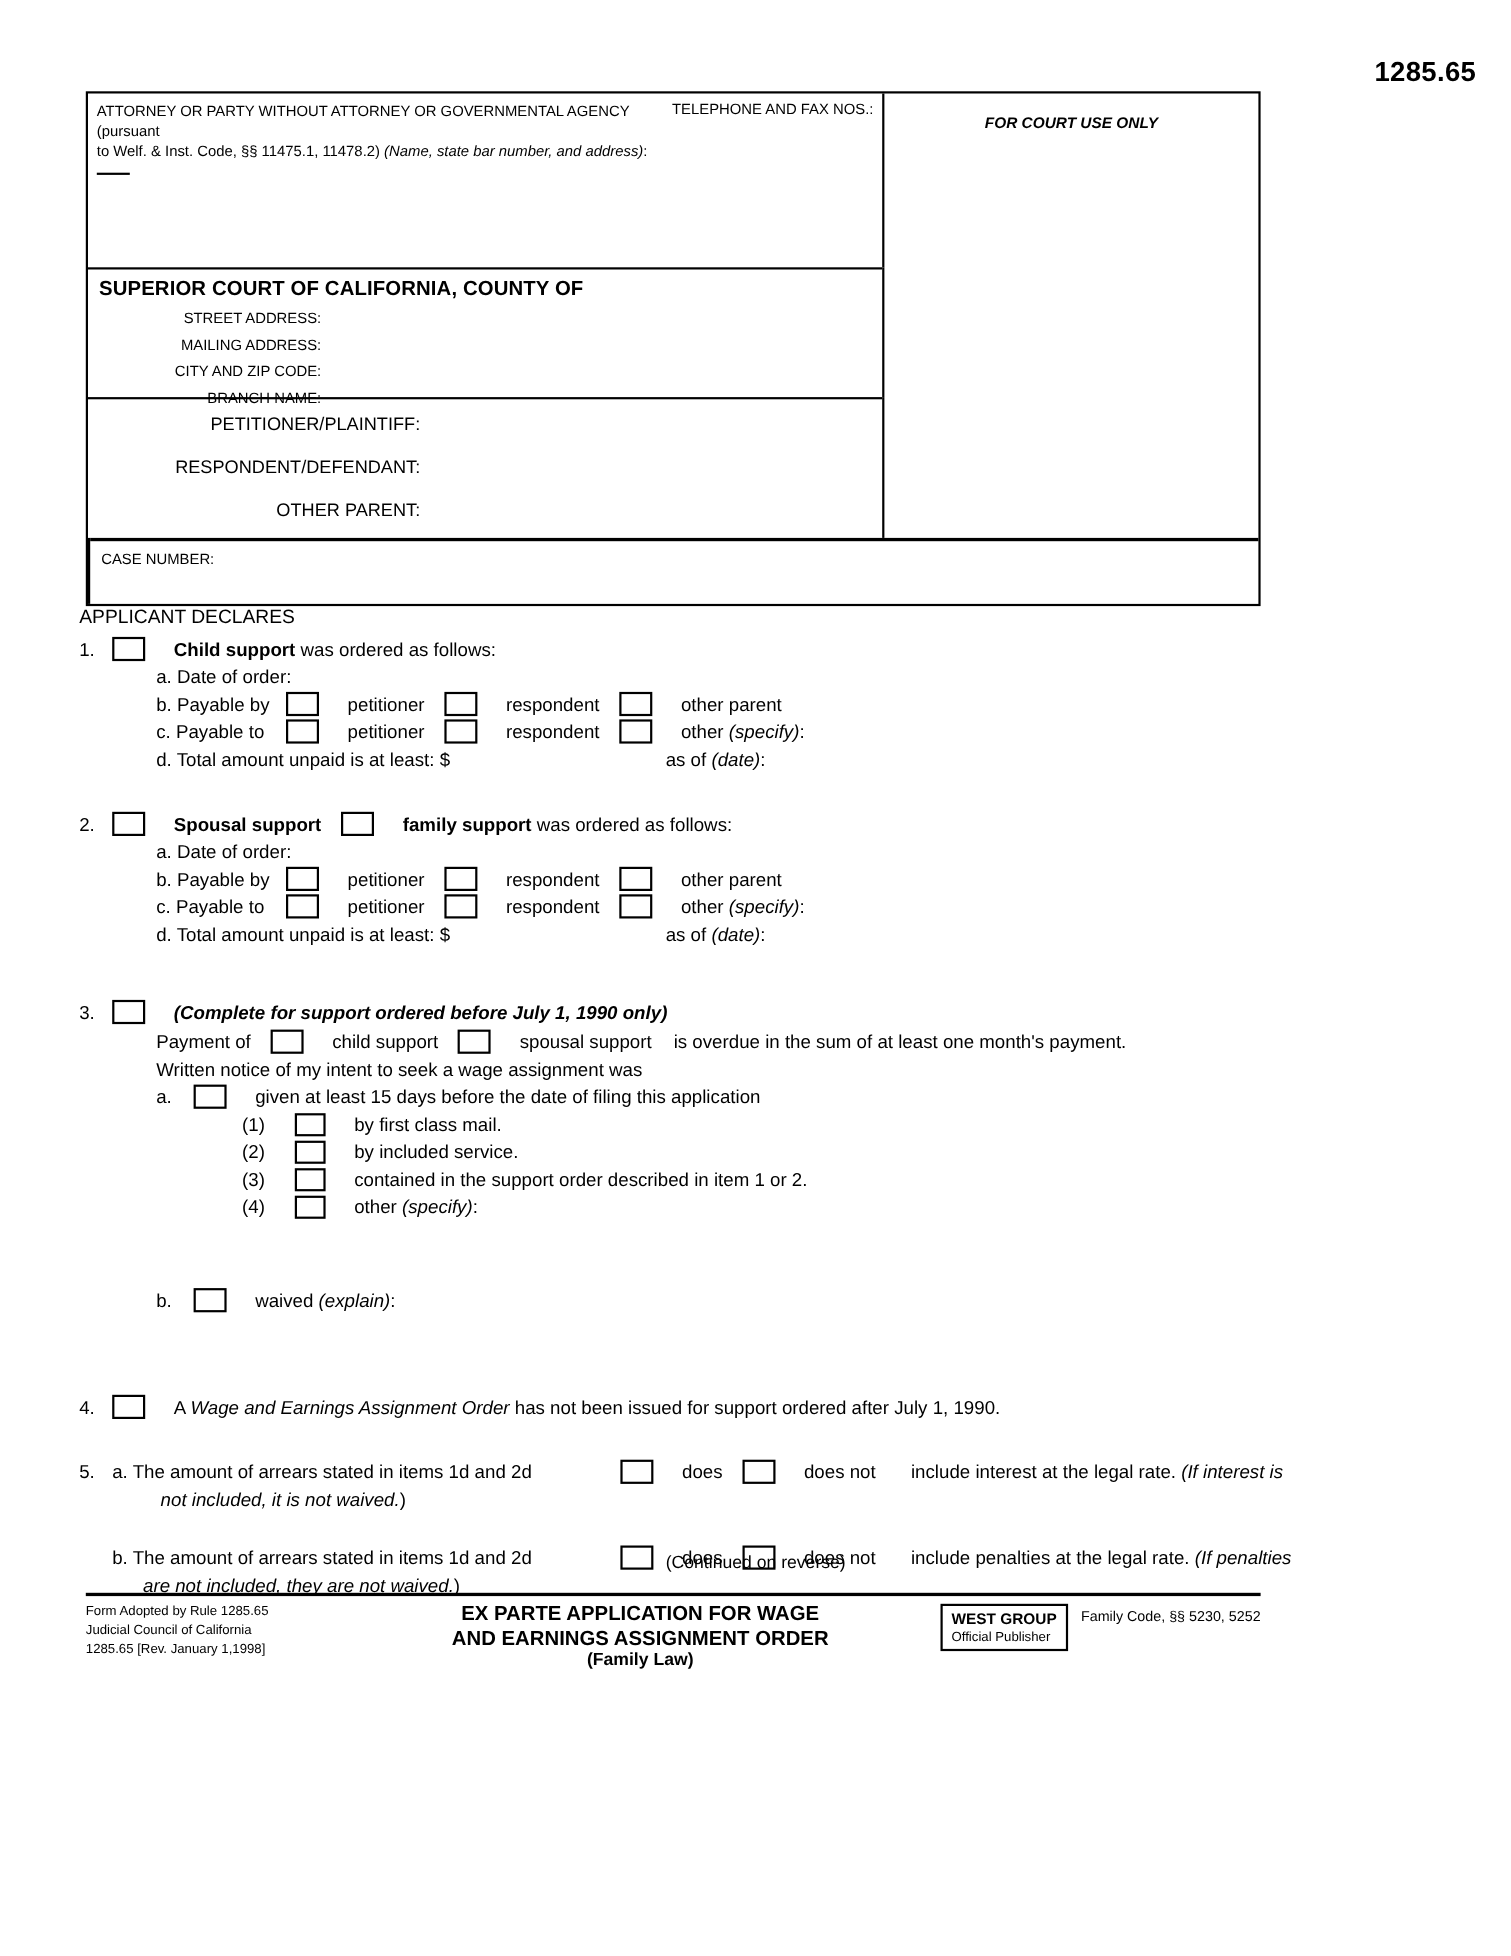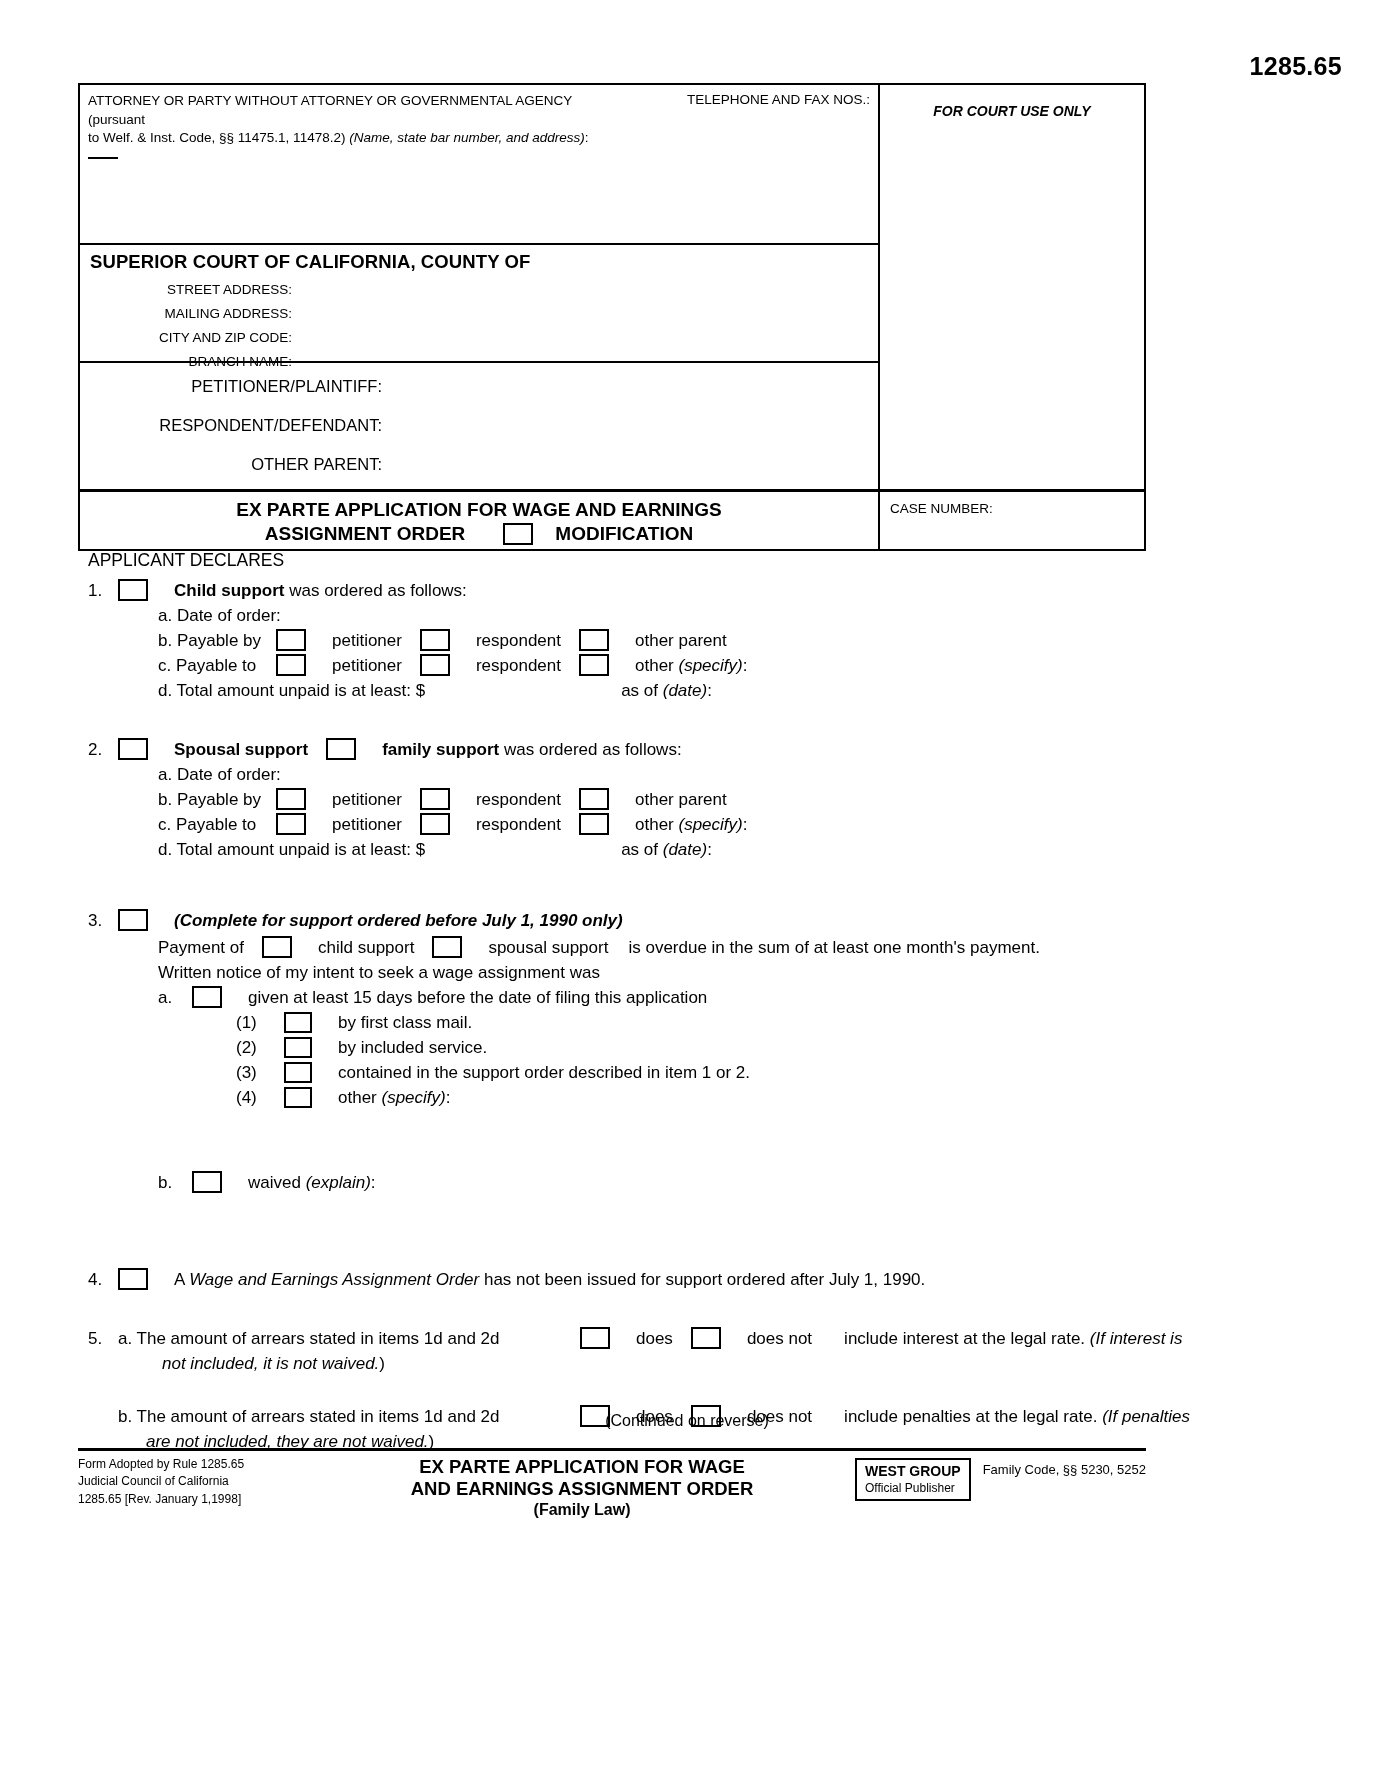--- a/index.html
+++ b/index.html
@@ -33,21 +33,21 @@
   
   .caption {
     position: absolute;
     left: 78px;
     top: 83px;
     width: 1068px;
     border: 2px solid #000;
     box-sizing: border-box;
   }
   .cap-row { display: flex; }
-  .cap-left { width: 798px; box-sizing: border-box; }
+  .cap-left { width: 722px; box-sizing: border-box; }
   .cap-right {
     flex: 1;
     border-left: 2px solid #000;
     box-sizing: border-box;
   }
 
   
   .attorney-block {
     height: 158px;
     padding: 7px 8px 0 8px;
@@ -157,21 +157,21 @@
     flex: none;
   }
   .cb.sm {
     width: 28px;
     height: 21px;
   }
 
   
   .body {
     position: absolute;
-    left: 88px;
+    left: 72px;
     top: 552px;
     width: 1240px;
     font-size: 17px;
     line-height: 1.0;
   }
   .applicant-declares {
     font-size: 17.5px;
     margin-bottom: 8px;
   }
   .row {
@@ -320,30 +320,20 @@
           <div class="party-line">RESPONDENT/DEFENDANT:</div>
           <div class="party-line">OTHER PARENT:</div>
         </div>
       </div>
       <div class="cap-right">
         <div class="parties-right-blank"></div>
       </div>
     </div>
 
     <div class="cap-row">
-      <div class="cap-left">
-        <div class="title-block">
-          <div class="doc-title">EX PARTE APPLICATION FOR WAGE AND EARNINGS</div>
-          <div class="doc-title title-line2">
-            <span>ASSIGNMENT ORDER</span>
-            <span class="cb"></span>
-            <span>MODIFICATION</span>
-          </div>
-        </div>
-      </div>
       <div class="cap-right">
         <div class="case-block">CASE NUMBER:</div>
       </div>
     </div>
 
   </div>
 
   <div class="body">
 
     <div class="applicant-declares">APPLICANT DECLARES</div>

